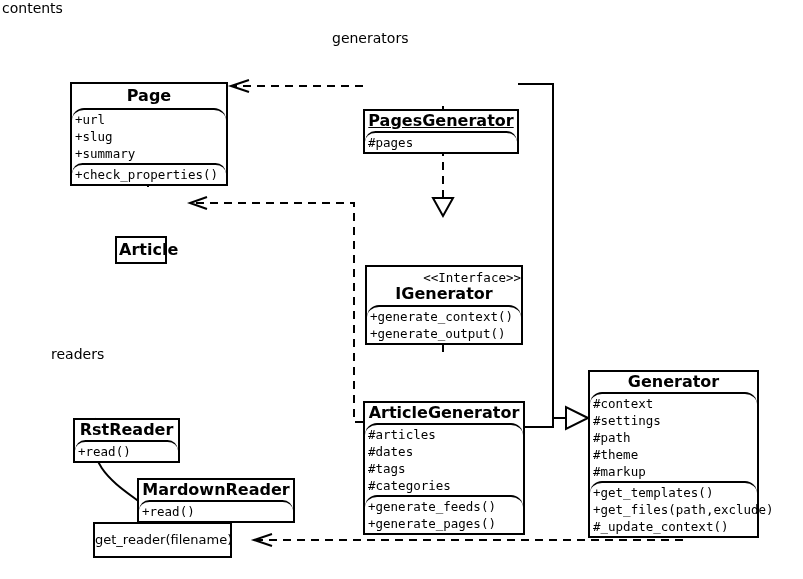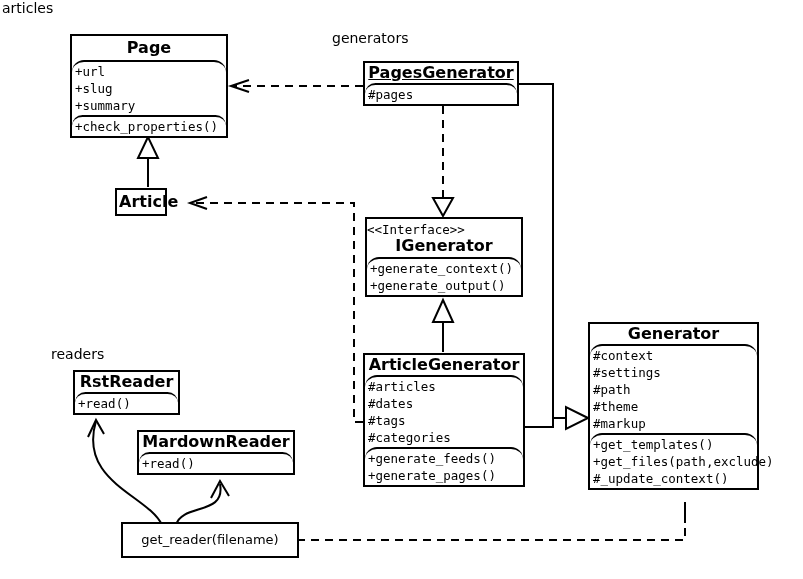--- a/index.html
+++ b/index.html
@@ -1,22 +1,22 @@
 <!DOCTYPE html>
 <html><head>
 <meta charset="utf-8">
 <style>
   html,body{margin:0;padding:0;background:#fff;}
   #canvas{position:relative;width:803px;height:579px;background:#ffffff;
           font-family:"DejaVu Sans",sans-serif;color:#000;overflow:hidden;}
   #wires{position:absolute;left:0;top:0;z-index:1;}
   .pkg-label{position:absolute;z-index:3;font:14px "DejaVu Sans",sans-serif;color:#000;white-space:nowrap;}
-  .uml-class{position:absolute;z-index:2;background:#fff;border:2px solid #000;box-sizing:border-box;}
+  .uml-class{position:absolute;z-index:2;background:#fff;border:2px solid #000;box-sizing:border-box;margin-top:48px;}
   .uml-title{font:bold 16px/18px "DejaVu Sans",sans-serif;text-align:center;padding:3px 2px;white-space:nowrap;}
-  .uml-stereo{font:12.5px/15px "DejaVu Sans Mono",monospace;text-align:left;white-space:nowrap;padding-top:3px;}
+  .uml-stereo{font:12.5px/15px "DejaVu Sans Mono",monospace;text-align:right;white-space:nowrap;padding-top:3px;}
   .uml-stereo + .uml-title{padding-top:0;}
   .uml-sec{border-top:2px solid #000;padding:1px 3px;border-radius:12px;}
   .uml-line{font:12.5px/17px "DejaVu Sans Mono",monospace;white-space:nowrap;}
   .plain-box{position:absolute;z-index:2;background:#fff;border:2px solid #000;box-sizing:border-box;
              font:13px/32px "DejaVu Sans",sans-serif;text-align:center;white-space:nowrap;}
   svg line,svg path,svg polyline{stroke:#000;stroke-width:2;fill:none;}
   svg .dash{stroke-dasharray:8 6;}
   svg .pkg{stroke-dasharray:12 4 2 4 2 4;fill:none;}
   svg .tri{fill:#fff;stroke:#000;stroke-width:2;}
 </style>
@@ -72,21 +72,21 @@
       <path d="M162,525 C148,495 78,482 96,421"></path>
       <polyline points="88,437 96,420 104,434"></polyline>
     </g>
 
     <g>
       <path d="M176,525 C182,503 226,516 220,484"></path>
       <polyline points="211,498 220,481 229,496"></polyline>
     </g>
   </svg>
 
-  <div class="pkg-label" style="left:2px;top:0px;">articles</div>
+  <div class="pkg-label" style="left:2px;top:0px;">contents</div>
   <div class="pkg-label" style="left:332px;top:30px;">generators</div>
   <div class="pkg-label" style="left:51px;top:346px;">readers</div>
 
   <div class="uml-class" style="left:70px;top:34px;width:158px;">
     <div class="uml-title">Page</div>
     <div class="uml-sec">
       <div class="uml-line">+url</div>
       <div class="uml-line">+slug</div>
       <div class="uml-line">+summary</div>
     </div>
@@ -152,15 +152,15 @@
     </div>
   </div>
 
   <div class="uml-class" style="left:137px;top:430px;width:158px;">
     <div class="uml-title" style="padding:1px 2px;">MardownReader</div>
     <div class="uml-sec">
       <div class="uml-line">+read()</div>
     </div>
   </div>
 
-  <div class="plain-box" style="left:93px;top:522px;width:178px;height:36px;margin-left:28px;">get_reader(filename)</div>
+  <div class="plain-box" style="left:93px;top:522px;width:139px;height:36px;">get_reader(filename)</div>
 
 </div>
 
 </body></html>

